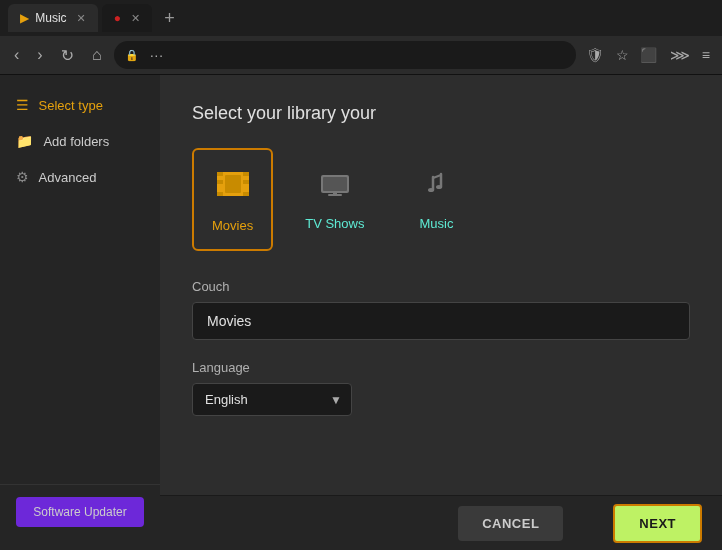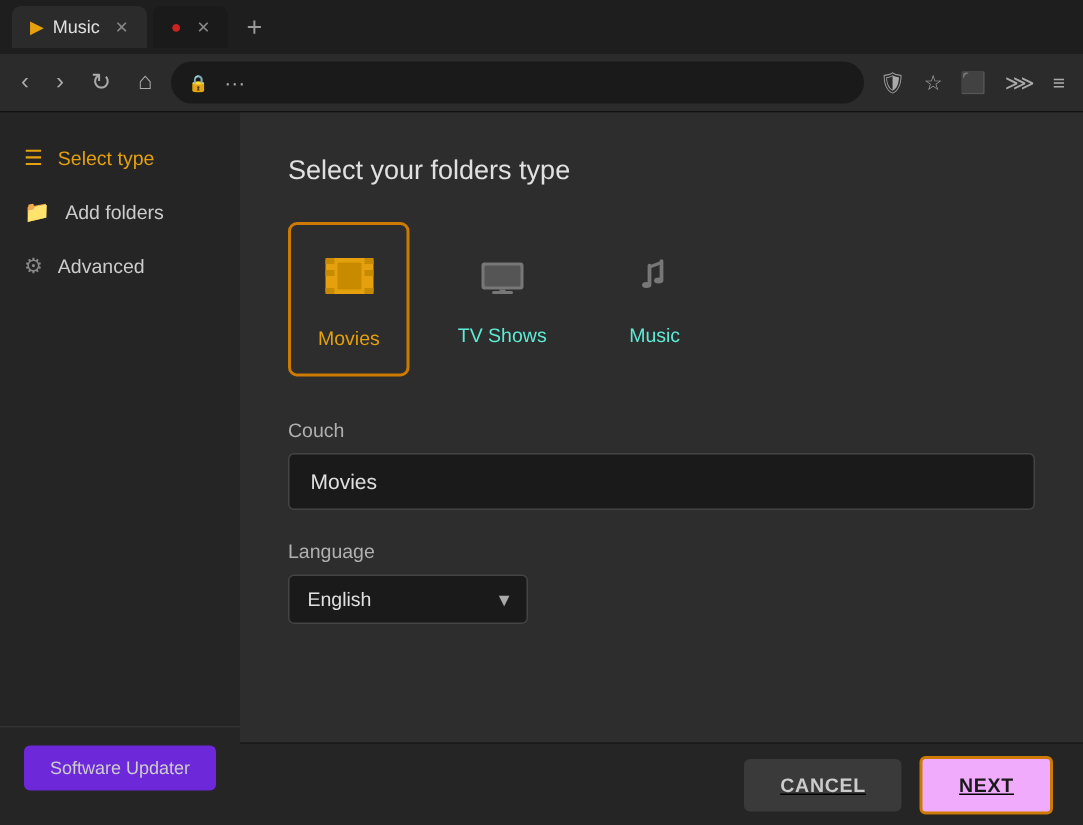--- a/index.html
+++ b/index.html
@@ -50,23 +50,23 @@
     
     .field-label { color: #b0b0b0; font-size: 13px; margin-bottom: 8px; }
     .field-group { margin-bottom: 20px; }
     .text-input { width: 100%; background: #1a1a1a; border: 1px solid #444; border-radius: 4px; color: #e0e0e0; font-size: 14px; padding: 10px 14px; outline: none; }
 
     .select-wrapper { position: relative; display: inline-block; }
     .lang-select { background: #1a1a1a; border: 1px solid #444; border-radius: 4px; color: #e0e0e0; font-size: 13px; padding: 8px 36px 8px 12px; appearance: none; cursor: pointer; min-width: 160px; outline: none; }
     .select-arrow { position: absolute; right: 10px; top: 50%; transform: translateY(-50%); color: #aaa; font-size: 12px; pointer-events: none; }
 
     
-    .footer { display: flex; justify-content: flex-end; align-items: center; padding: 12px 20px; gap: 12px; background: #252525; border-top: 1px solid #1a1a1a; height: 56px; text-decoration: underline; }
+    .footer { display: flex; justify-content: flex-end; align-items: center; padding: 12px 20px; gap: 12px; background: #252525; border-top: 1px solid #1a1a1a; height: 56px; }
     .btn-cancel { background: #3a3a3a; border: none; color: #ccc; padding: 10px 24px; border-radius: 4px; font-size: 13px; font-weight: 600; cursor: pointer; letter-spacing: 0.5px; }
-    .btn-next { background: #f0abfc; border: 2px solid #cc7b00; color: #1a1a1a; padding: 10px 24px; border-radius: 4px; font-size: 13px; font-weight: 700; cursor: pointer; letter-spacing: 0.5px; }
+    .btn-next { background: #bef264; border: 2px solid #cc7b00; color: #1a1a1a; padding: 10px 24px; border-radius: 4px; font-size: 13px; font-weight: 700; cursor: pointer; letter-spacing: 0.5px; margin-left: 38px; }
   </style>
 </head>
 <body>
 
 <div class="browser-chrome">
   <div class="tab-bar">
     <div class="tab active">
       <span style="color:#e5a00d;font-size:12px;">▶</span>
       <span>Music</span>
       <span class="tab-close">✕</span>
@@ -111,21 +111,21 @@
       <span class="icon">⚙</span>
       <span>Advanced</span>
     </div>
     <div class="sidebar-bottom">
       <button class="software-updater-btn">Software Updater</button>
     </div>
   </div>
 
   <div style="flex:1; display:flex; flex-direction:column;">
     <div class="main">
-      <div class="main-title">Select your folders type</div>
+      <div class="main-title">Select your library your</div>
 
       <div class="library-types">
         <div class="library-type selected">
           <span class="type-icon" style="color:#e5a00d;"><svg width="36" height="36" viewBox="0 0 36 36" fill="none" xmlns="http://www.w3.org/2000/svg">
     <rect x="2" y="6" width="32" height="24" rx="2" fill="#e5a00d"></rect>
     <rect x="2" y="6" width="6" height="4" rx="0" fill="#c88b00"></rect>
     <rect x="28" y="6" width="6" height="4" rx="0" fill="#c88b00"></rect>
     <rect x="2" y="26" width="6" height="4" rx="0" fill="#c88b00"></rect>
     <rect x="28" y="26" width="6" height="4" rx="0" fill="#c88b00"></rect>
     <rect x="2" y="14" width="6" height="4" rx="0" fill="#c88b00"></rect>

